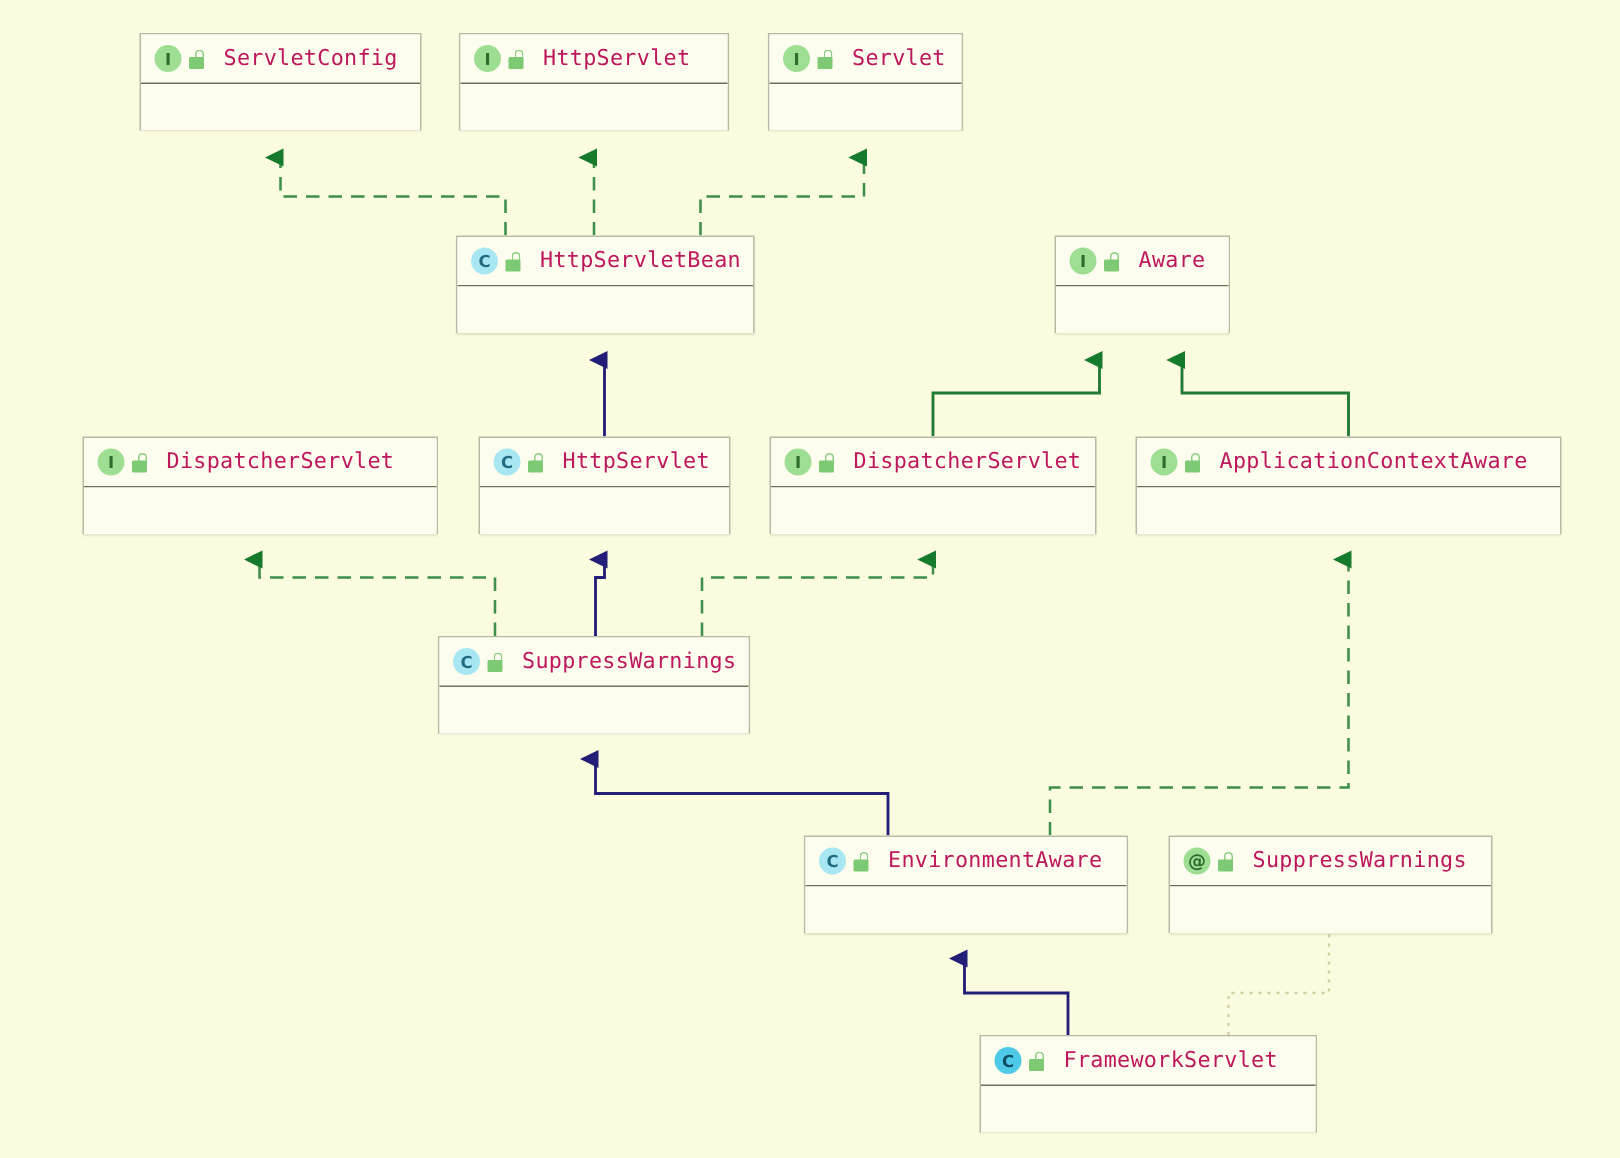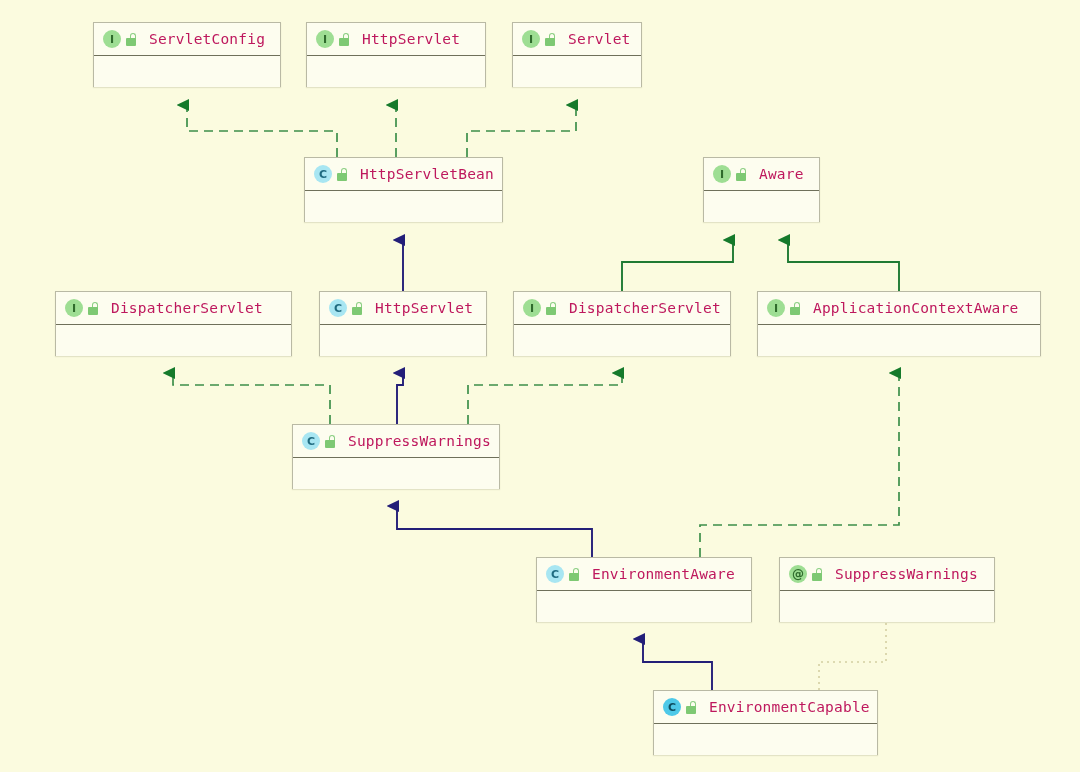--- a/index.html
+++ b/index.html
@@ -294,18 +294,18 @@
     <div class="node-body"></div>
   </div>
 
   <div class="node" style="left: 653px; top: 690px; width: 225px; height: 65px;">
     <div class="node-header">
       <span class="kind-icon kind-class-focus">C</span>
       <span class="lock-icon">
           <span class="shackle"></span>
           <span class="body"></span>
         </span>
-      <span class="node-title">EnvironmentCapable</span>
+      <span class="node-title">FrameworkServlet</span>
     </div>
     <div class="node-body"></div>
   </div>
 
 </div>
 
 </body></html>

